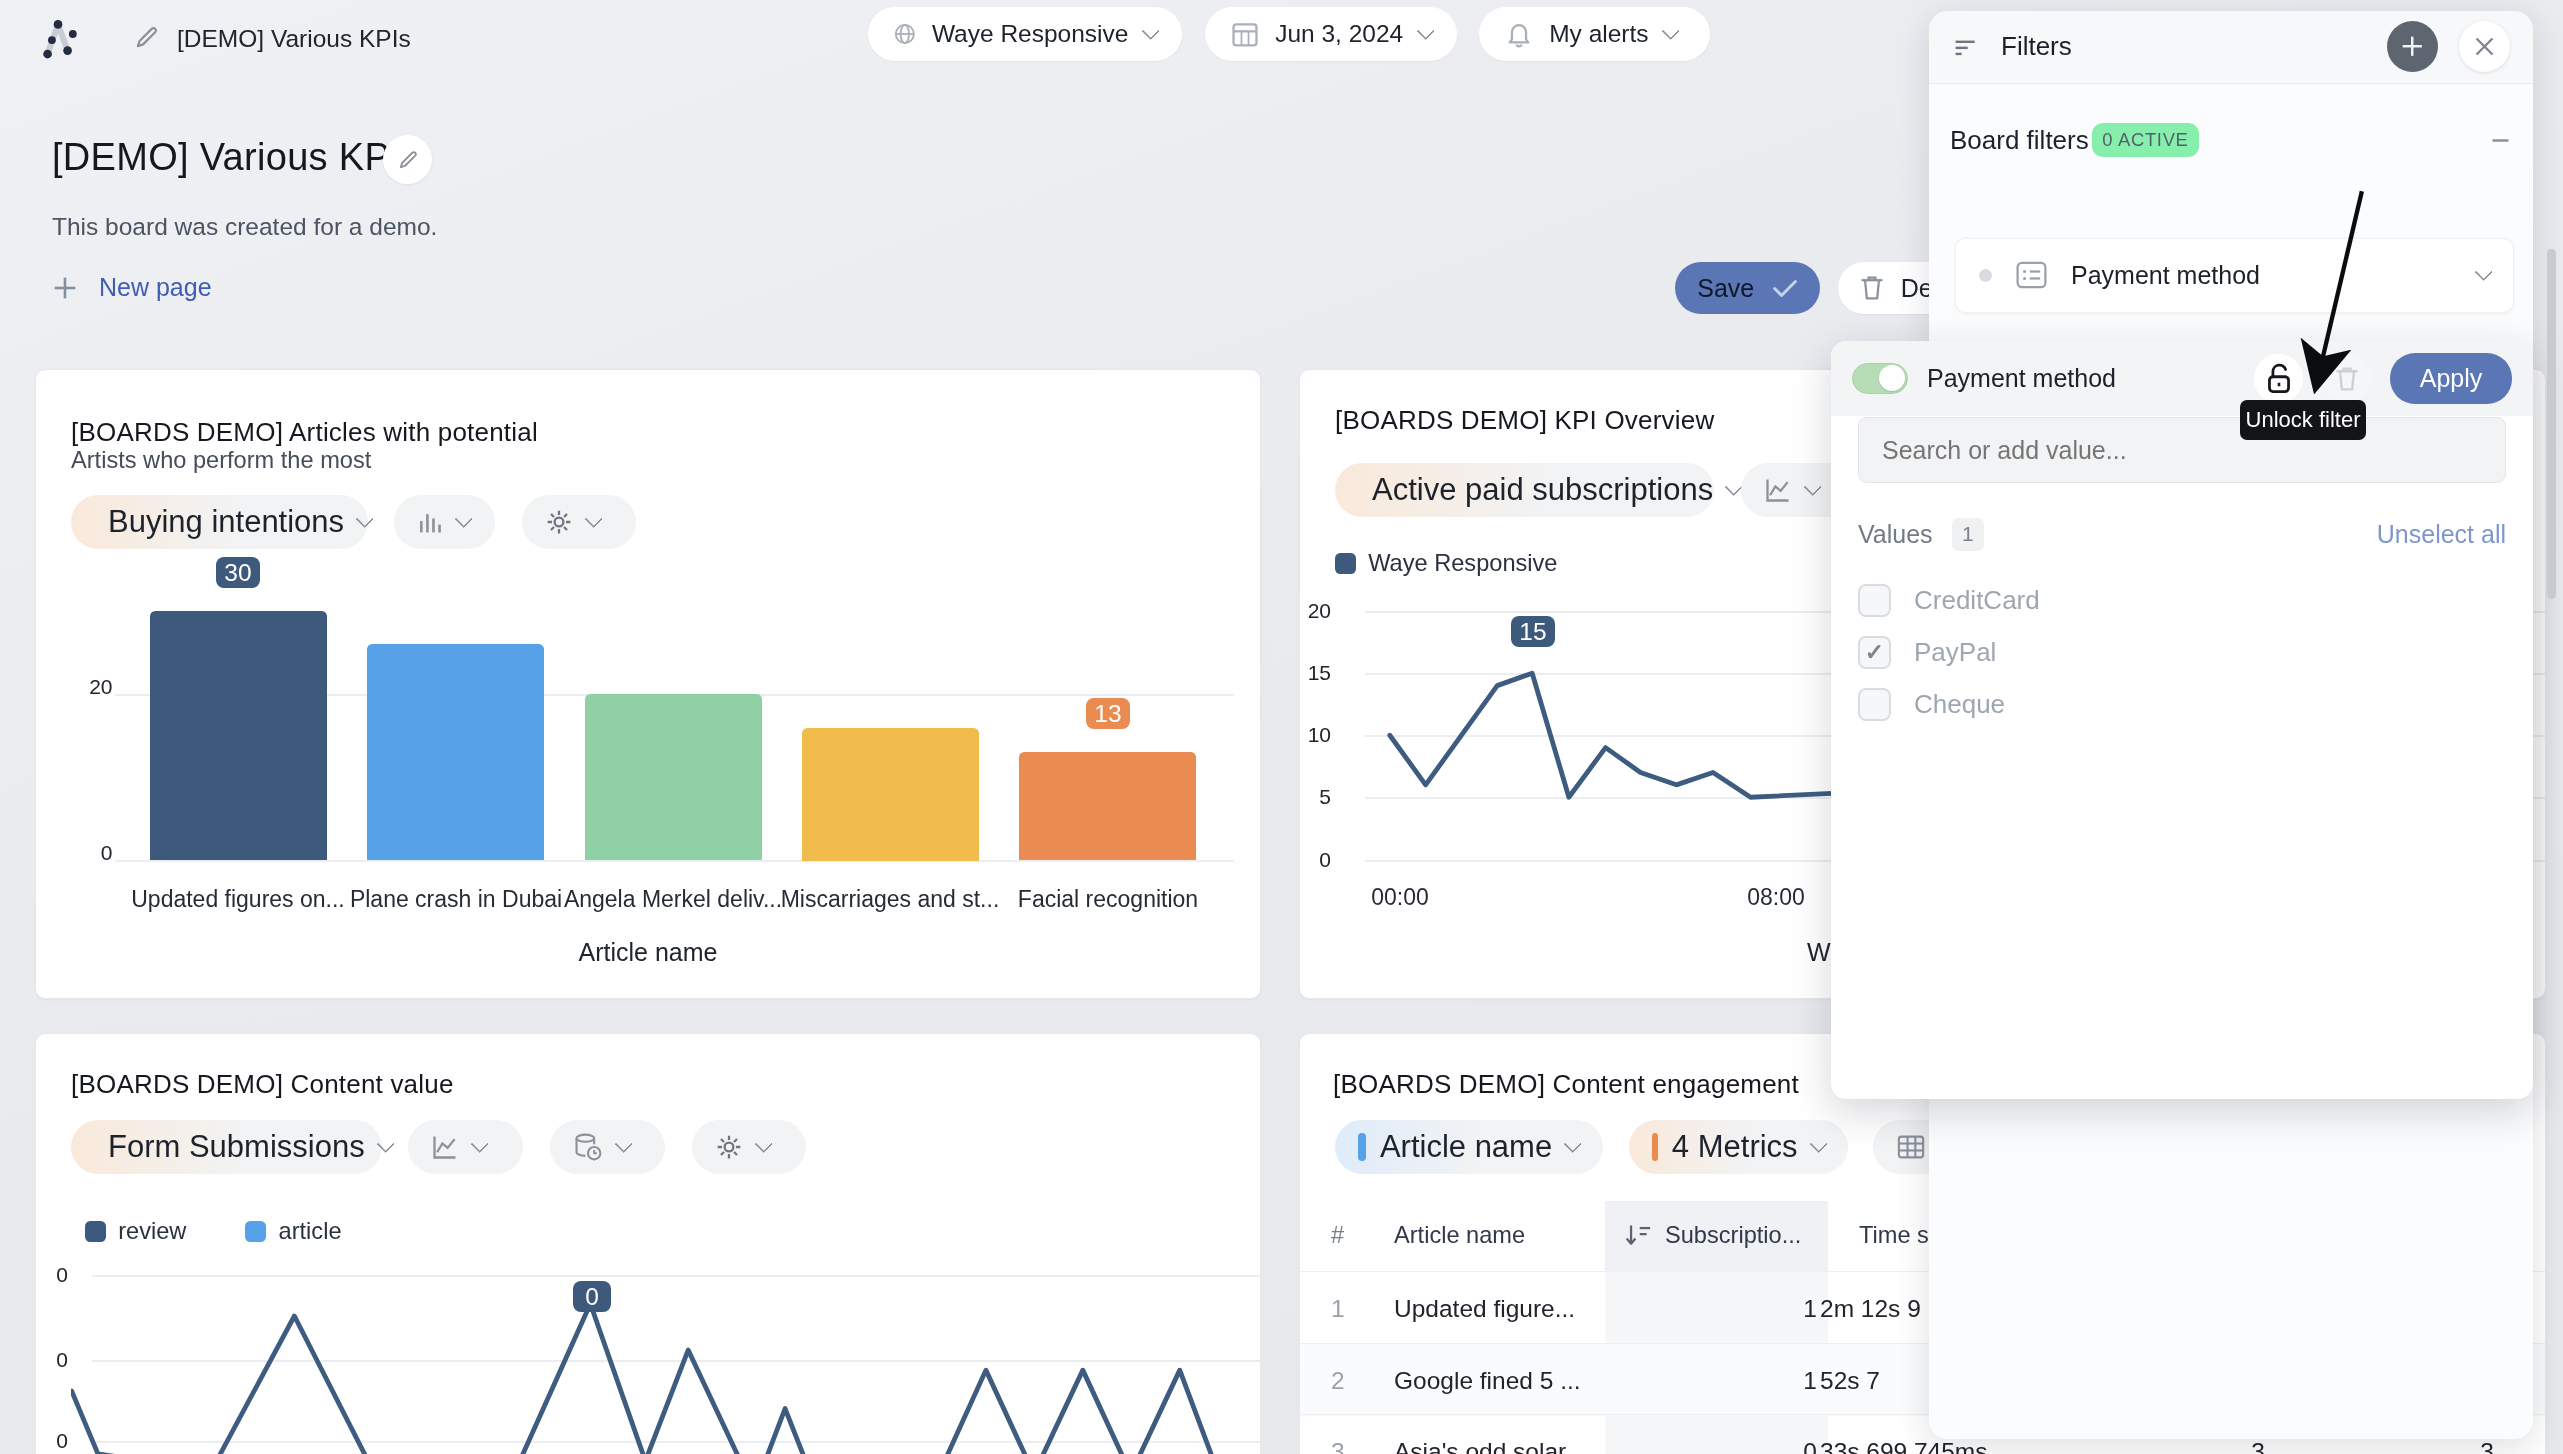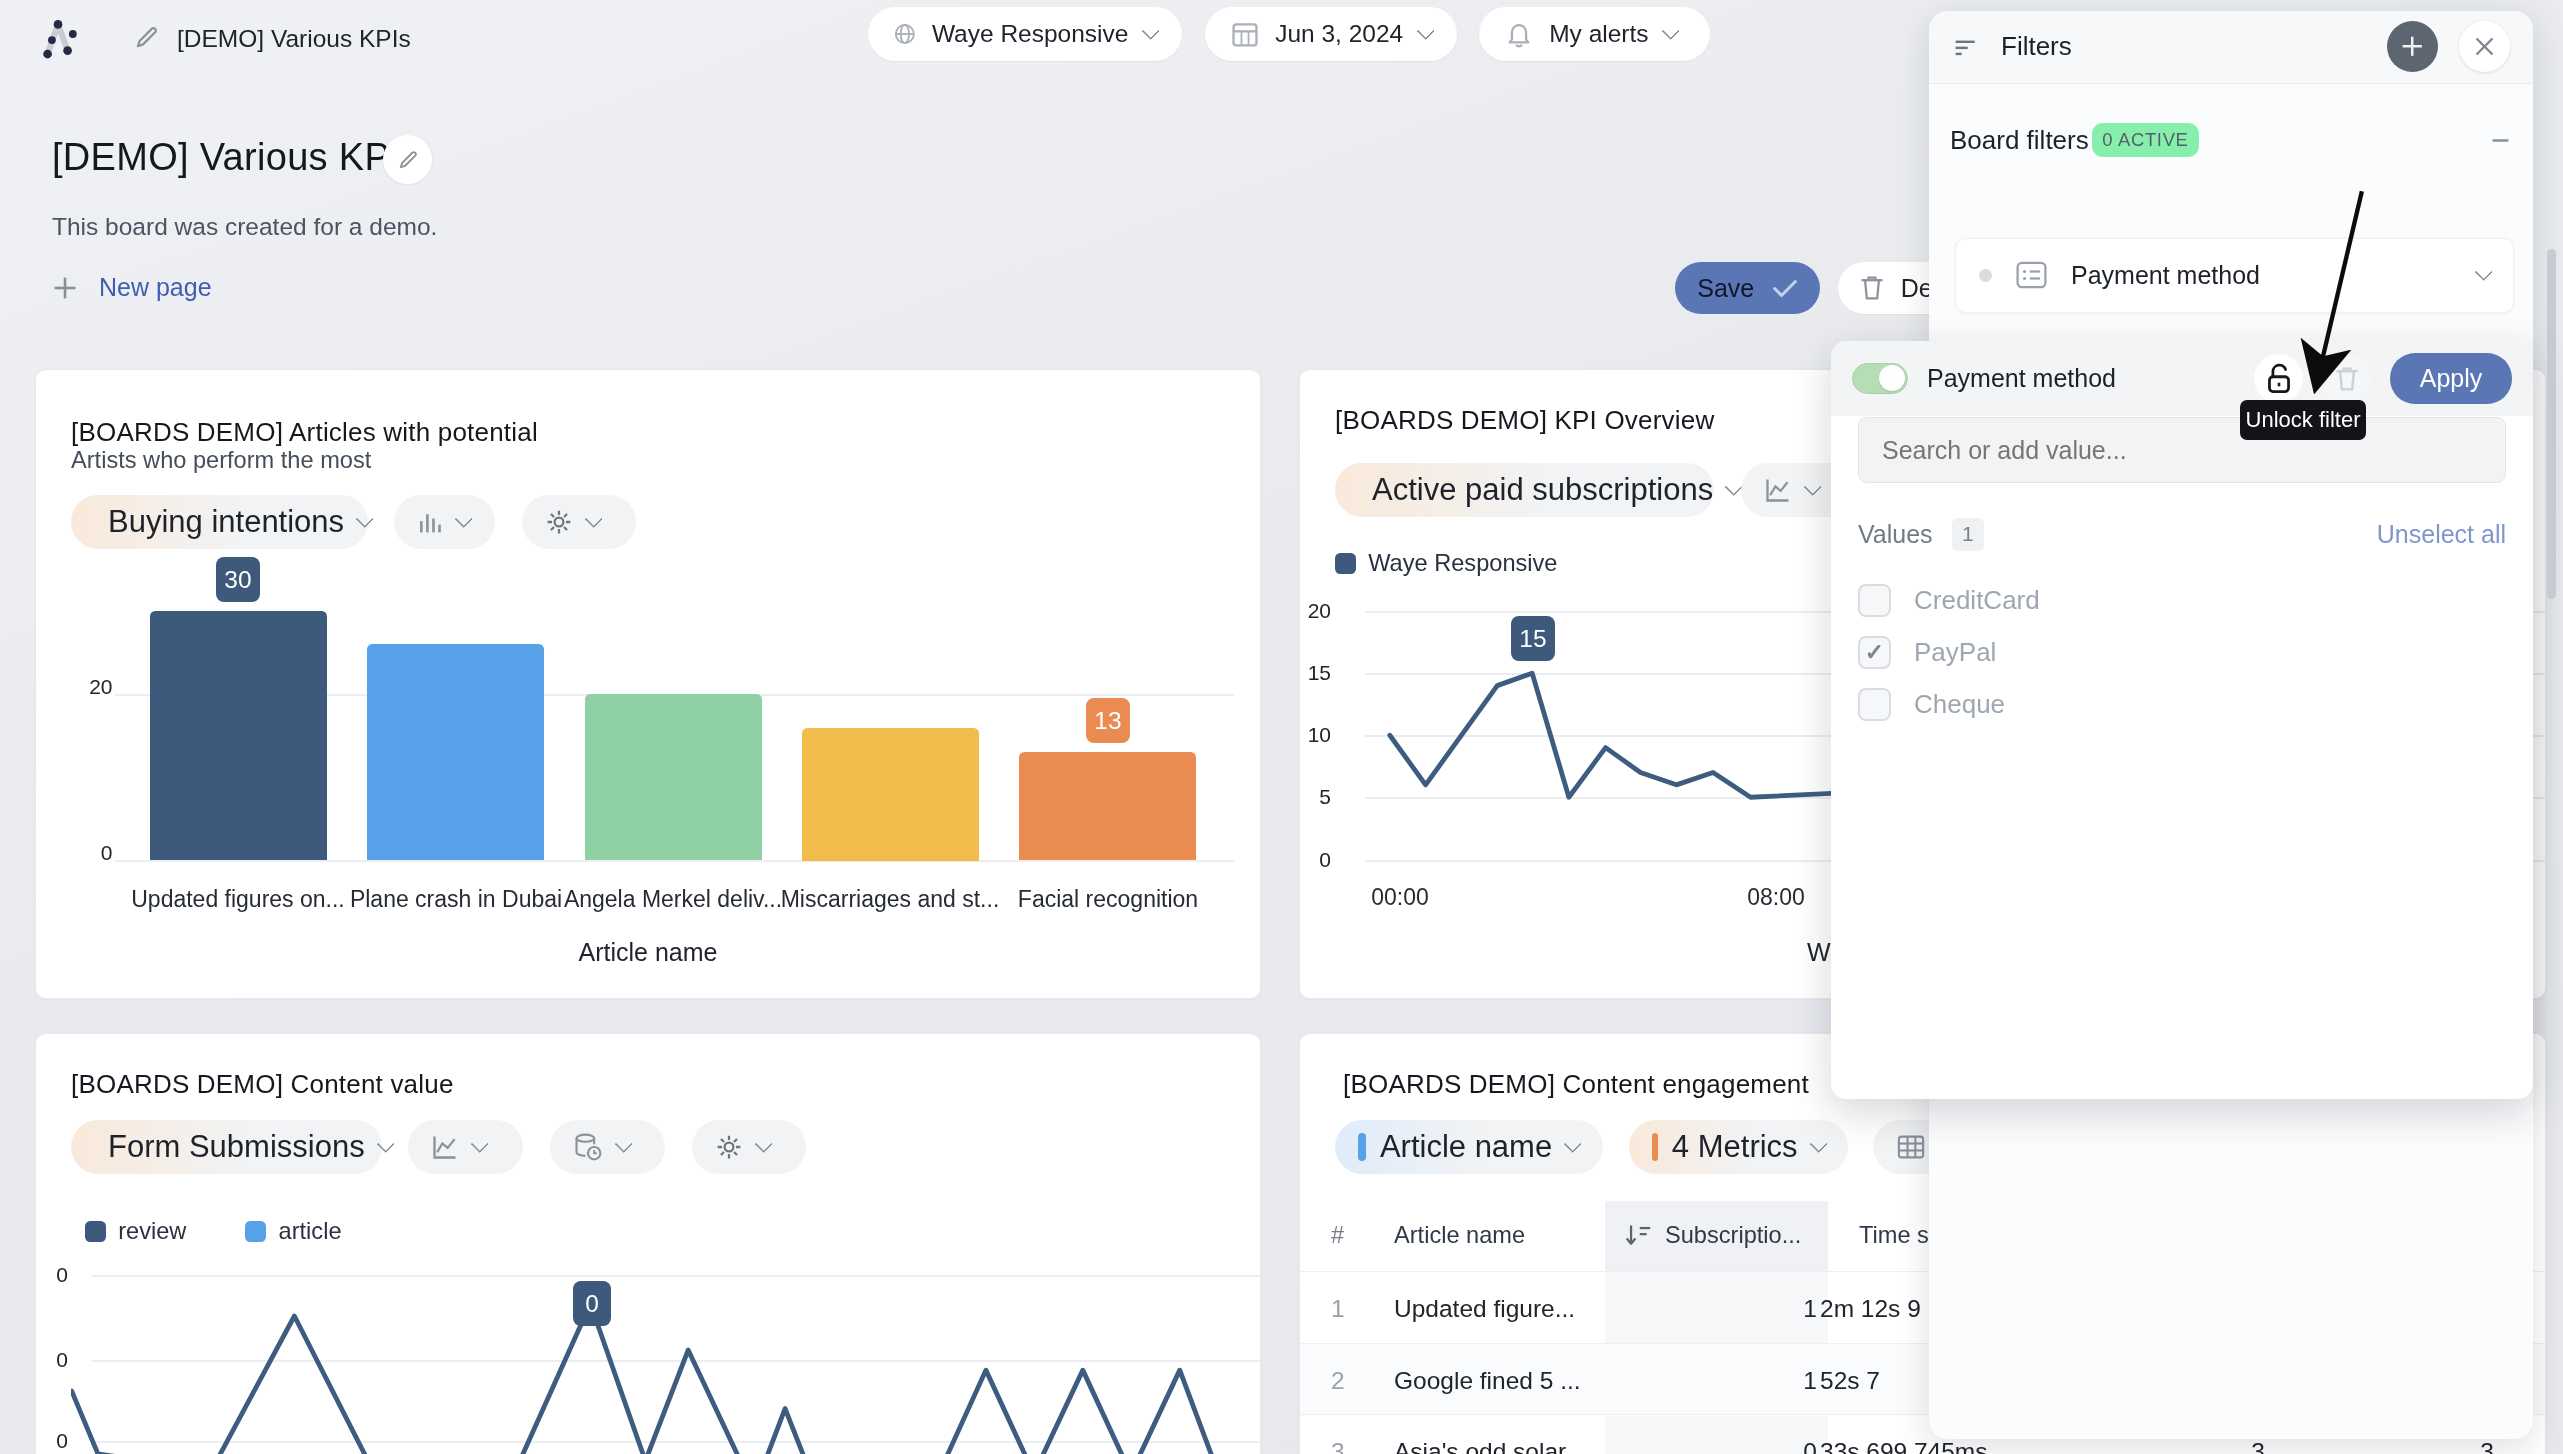--- a/index.html
+++ b/index.html
@@ -29,21 +29,21 @@
   .topbar-pill{
     position:absolute;top:7px;height:54px;background:#fff;border-radius:27px;
     display:flex;align-items:center;padding:0 24.5px;gap:15.7px;cursor:pointer;
     box-shadow:0 0.9px 1.7px rgba(25,32,46,.05);
   }
   .topbar-pill .pill-label{font-size:24.5px;}
   .gridline{position:absolute;height:1.7px;background:#ecedf0;}
   .ytick{position:absolute;font-size:21px;color:#20242b;text-align:right;width:52px;transform:translateY(-50%);}
   .xtick{position:absolute;font-size:23px;color:#262c35;text-align:center;transform:translateX(-50%);white-space:nowrap;}
   .bar{position:absolute;width:177px;border-radius:5.2px 5.2px 0 0;}
-  .val-badge{position:absolute;transform:translateX(-50%);min-width:44px;height:45px;border-radius:7.9px;
+  .val-badge{position:absolute;transform:translateX(-50%);min-width:44px;height:31px;border-radius:7.9px;
     color:#fff;font-size:24.5px;display:flex;align-items:center;justify-content:center;padding:0 7px;box-sizing:border-box;}
   .legend-sq{width:21px;height:21px;border-radius:5.2px;display:inline-block;flex:none;}
   .legend-item{display:flex;align-items:center;gap:12.2px;font-size:23.6px;color:#2a3140;}
   .circle-btn{border-radius:50%;display:flex;align-items:center;justify-content:center;cursor:pointer;flex:none;}
   .opt-row{display:flex;align-items:center;gap:23px;height:52px;cursor:pointer;}
   .checkbox{width:33px;height:33px;border-radius:7.9px;border:2.6px solid #d9dde2;background:#f6f7f8;
     box-sizing:border-box;display:flex;align-items:center;justify-content:center;
     font-size:23px;color:#7d858f;font-weight:bold;flex:none;}
   .opt-label{font-size:26px;color:#9ea6b0;}
   .eng-cell{position:absolute;font-size:24.5px;white-space:nowrap;}
@@ -277,21 +277,21 @@
       </div>
 
     <svg class="abs" style="left:35px;top:220px;" width="1154" height="234" viewBox="0 0 1320 268">
       <polyline id="cv-polyline" points="0,157 30,229 160,248 255,71 345,248 506,253 594,57 657,237 706,110 771,248 789,251 817,177 846,251 993,252 1047,133 1102,252 1158,133 1213,252 1269,133 1315,256" fill="none" stroke="#3e5c80" stroke-width="5.5" stroke-linejoin="round" stroke-linecap="round"></polyline>
     </svg>
 
   <div class="val-badge" id="cv-badge" style="background: rgb(61, 90, 125); left: 556px; top: 247px; min-width: 38px;">0</div>
     </div>
 
   <div class="card" style="left:1299px;top:1033px;width:1245px;height:455px;border-bottom:none;">
-    <div class="card-title abs" style="left:43px;top:35px;">[BOARDS DEMO] Content engagement</div>
+    <div class="card-title abs" style="left:33px;top:35px;">[BOARDS DEMO] Content engagement</div>
 
     <div class="pill measure-blue" style="left:35px;top:86px;width:268px;box-sizing:border-box;">
       <span class="mbar" style="background:#57a1e8;"></span>
       <span class="pill-label">Article name</span>
       <span class="chev"></span>
     </div>
     <div class="pill measure-orange" style="left:329px;top:86px;width:219px;box-sizing:border-box;">
       <span class="mbar" style="background:#ea8c51;"></span>
       <span class="pill-label">4 Metrics</span>
       <span class="chev"></span>

